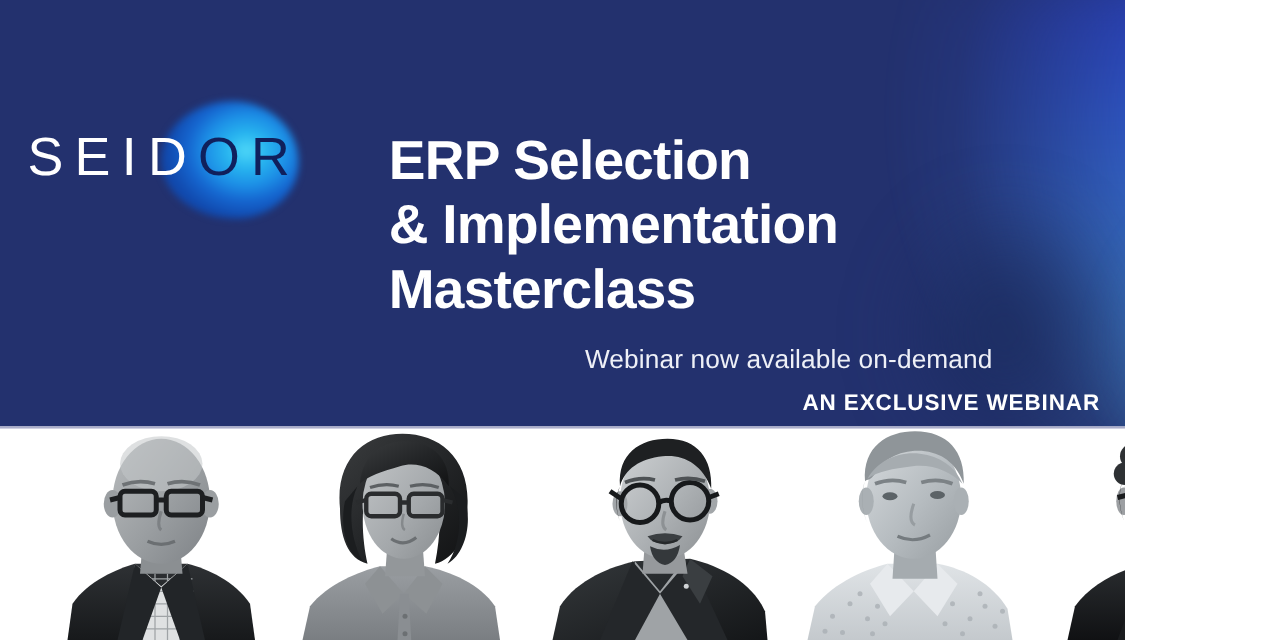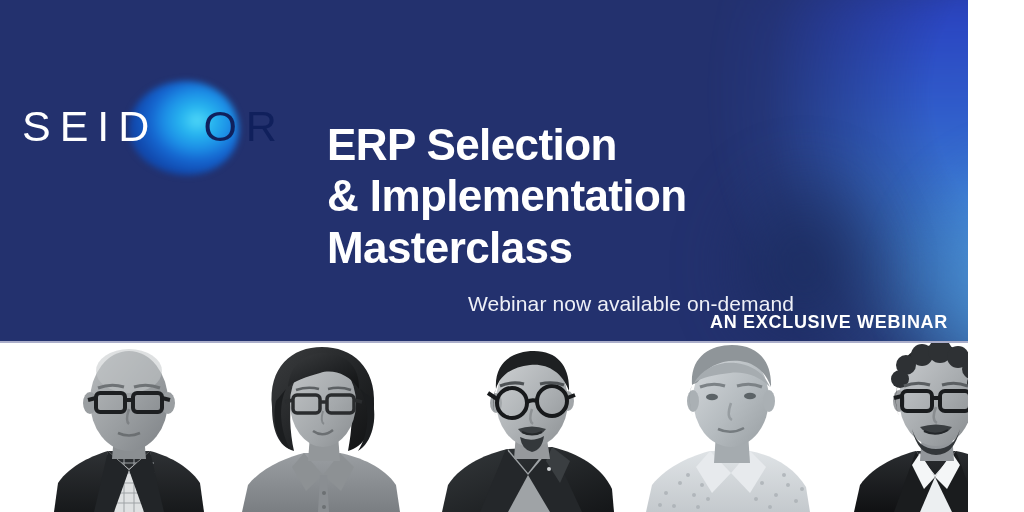--- a/index.html
+++ b/index.html
@@ -5,21 +5,21 @@
   html, body {
     margin: 0;
     padding: 0;
     background: #ffffff;
   }
   body {
     font-family: "Liberation Sans", sans-serif;
   }
   #banner {
     position: relative;
-    width: 968px;
+    width: 900px;
     height: 512px;
     overflow: hidden;
     background: #ffffff;
   }
 
   
   .hero {
     position: absolute;
     left: 0;
     top: 0;
@@ -122,31 +122,31 @@
     width: 240px;
     height: 96px;
     display: flex;
     align-items: center;
     font-size: 43px;
     font-weight: 400;
     letter-spacing: 9px;
     line-height: 1;
   }
   .logo-word .lt-light { color: #ffffff; }
-  .logo-word .lt-dark  { color: #10205c; margin-left: 45px; }
+  .logo-word .lt-dark  { color: #10205c; }
 
   
   .copy {
     position: absolute;
     left: 311px;
     top: 103px;
     width: 640px;
   }
   .headline {
-    margin: 16px;
+    margin: 0;
     color: #ffffff;
     font-size: 44px;
     font-weight: bold;
     line-height: 1.17;
     letter-spacing: -0.6px;
   }
   .headline-line { display: block; }
   .subhead {
     margin: 19px 0 0 0;
     color: #eef0f7;

